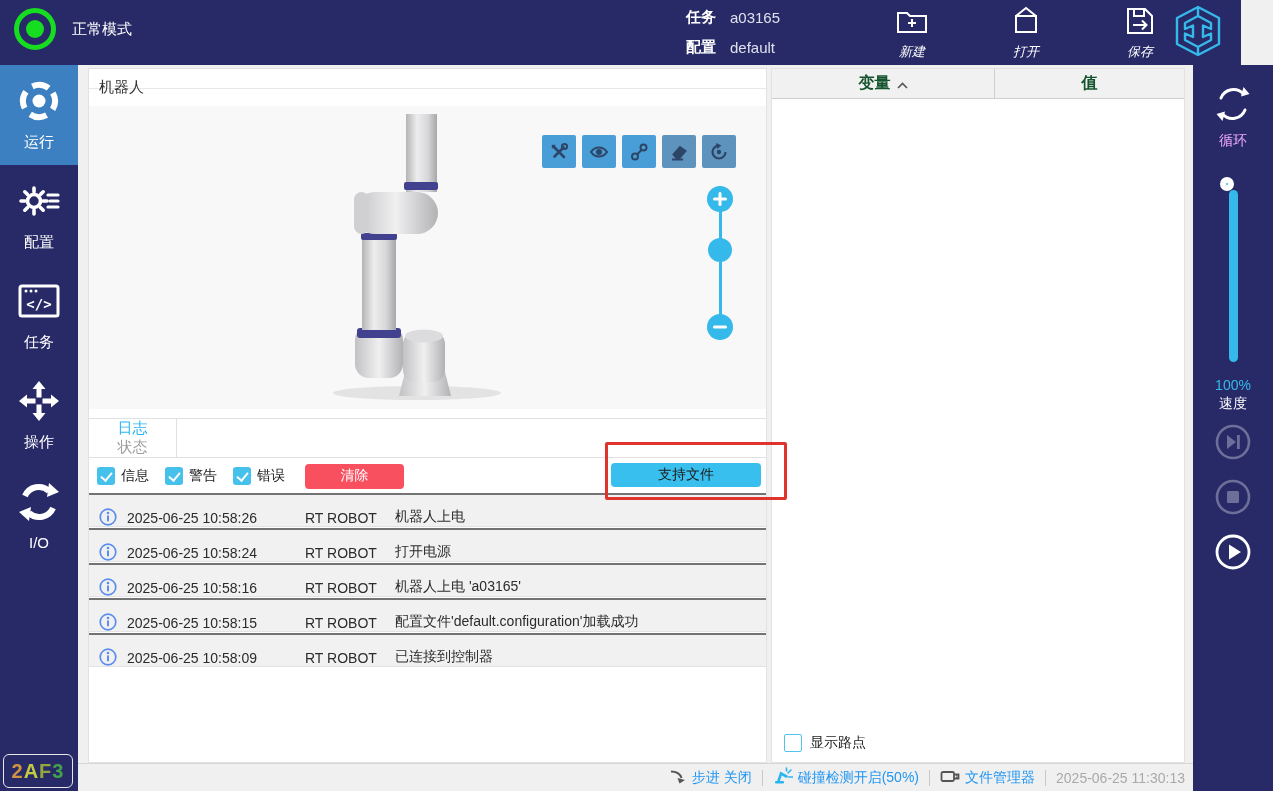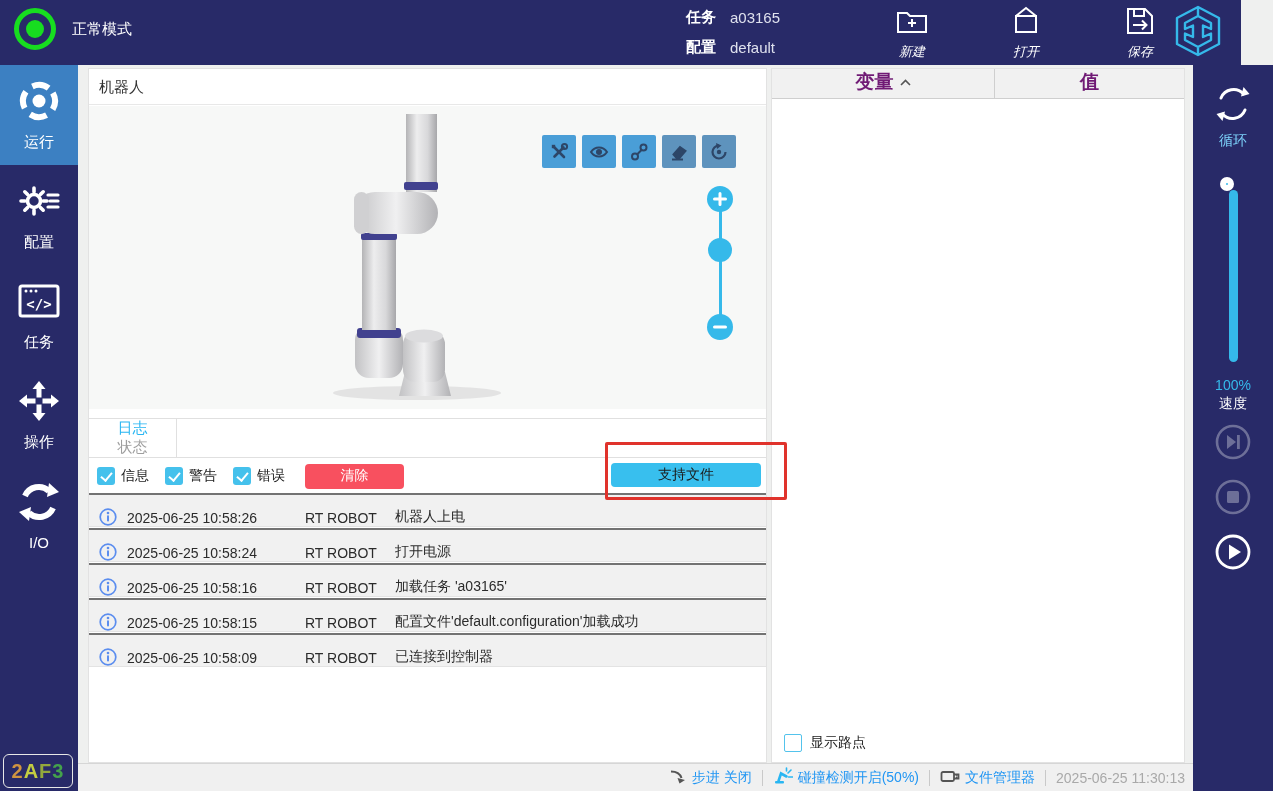--- a/index.html
+++ b/index.html
@@ -27,21 +27,21 @@
   .left-sidebar { position:absolute; left:0; top:65px; width:78px; height:726px; background:#282a68; }
   .nav-item { height:100px; display:flex; flex-direction:column; align-items:center; justify-content:center; gap:6px; cursor:pointer; }
   .nav-item.active { background:#3c80c2; }
   .nav-item .lbl { color:#fff; font-size:15px; }
   .badge { position:absolute; left:3px; bottom:3px; width:70px; height:34px; border:1px solid #e7e7e7; border-radius:6px;
            display:flex; align-items:center; justify-content:center; font-size:20px; font-weight:bold; letter-spacing:1px; cursor:pointer; }
   .badge .c0{color:#d09440;} .badge .c1{color:#c3cc41;} .badge .c2{color:#93a83c;} .badge .c3{color:#44a24b;}
   
   .content { position:absolute; left:78px; top:65px; width:1115px; height:726px; }
   .main-panel { position:absolute; left:10px; top:3px; width:679px; height:695px; background:#fff; border:1px solid #e2e2e2; }
-  .panel-title { position:absolute; left:0; top:0; right:0; height:36px; line-height:36px; padding-left:10px;
+  .panel-title { position:absolute; left:0; top:0; right:0; height:20px; line-height:36px; padding-left:10px;
                  font-size:15px; color:#333; border-bottom:1px solid #e8e8e8; background:#fff; }
   .viewer { position:absolute; left:0; top:37px; right:0; height:303px; background:#f7f8f7; }
   .robot-svg { position:absolute; left:240px; top:8px; }
   .viewer-toolbar { position:absolute; top:29px; right:30px; display:flex; gap:6px; }
   .tool-btn { width:34px; height:33px; border:none; border-radius:2px; background:#4a9ed7; display:flex; align-items:center; justify-content:center; cursor:pointer; }
   .tool-btn.alt { background:#5e93bd; }
   .zoomctl { position:absolute; top:80px; right:33px; width:26px; height:154px; }
   .zoomctl .track { position:absolute; left:11.5px; top:13px; width:3px; height:128px; background:#35b9ea; }
   .zbtn { position:absolute; left:0; width:26px; height:26px; border-radius:50%; background:#35b9ea; border:none; color:#fff; cursor:pointer;
           display:flex; align-items:center; justify-content:center; }
@@ -63,37 +63,37 @@
   .logs { position:absolute; left:0; top:424px; right:0; bottom:0; overflow:hidden; background:#fff; }
   .log-row { display:flex; align-items:flex-end; height:34px; margin-bottom:1px; background:#f1f1f1;
              border-top:2px solid #737373; border-bottom:1px solid #e3e3e3; cursor:default; }
   .log-ico { width:38px; display:flex; justify-content:center; }
   .log-time { width:178px; font-size:14px; color:#2b2b2b; }
   .log-src { width:90px; font-size:14px; color:#2b2b2b; }
   .log-msg { flex:1; font-size:14px; color:#2b2b2b; }
   
   .vars-panel { position:absolute; left:693px; top:3px; width:414px; height:695px; background:#fff; border:1px solid #e2e2e2; }
   .vars-header { display:flex; height:30px; background:#f1f1f1; border-bottom:1px solid #cfcfcf; }
-  .vars-col { display:flex; justify-content:center; gap:6px; font-size:19px; font-weight:bold; color:#701a75; cursor:pointer; }
+  .vars-col { display:flex; align-items:center; justify-content:center; gap:6px; font-size:16px; font-weight:bold; color:#14532d; cursor:pointer; }
   .vars-col.c1 { width:223px; border-right:1px solid #cfcfcf; }
   .vars-col.c2 { flex:1; }
   .vars-body { position:absolute; left:0; top:30px; right:0; bottom:40px; background:#fff; }
   .waypoints { position:absolute; left:12px; bottom:10px; display:flex; align-items:center; gap:8px; font-size:14px; color:#222; cursor:pointer; }
   
   .highlight-rect { position:absolute; left:527px; top:377px; width:182px; height:58px; border:3px solid #e0332c; border-radius:2px; pointer-events:none; }
   
   .statusbar { position:absolute; left:0; top:698px; width:1115px; height:28px; background:#f0f0f0; border-top:1px solid #d6d6d6;
                display:flex; align-items:center; justify-content:flex-end; gap:10px; padding-right:8px; font-size:14px; }
   .sb-item { display:flex; align-items:center; gap:5px; color:#2196f3; cursor:pointer; }
   .sb-div { width:1px; height:16px; background:#c9c9c9; }
   .sb-time { color:#a9a9a9; }
   
   .right-sidebar { position:absolute; left:1193px; top:65px; width:80px; height:726px; background:#282a68; }
   .loop-block { position:absolute; top:18px; left:0; width:80px; display:flex; flex-direction:column; align-items:center; gap:3px; cursor:pointer; }
-  .loop-block .lbl { color:#7dd3fc; font-size:14px; }
+  .loop-block .lbl { color:#f0abfc; font-size:14px; }
   .vslider { position:absolute; left:27px; top:112px; width:26px; height:198px; }
   .vslider .vtrack { position:absolute; left:8.5px; top:13px; width:9px; height:172px; background:#35b9ea; border-radius:5px; }
   .vthumb { position:absolute; left:0; top:0; width:14px; height:14px; border:6px solid #fff; background:#35b9ea; border-radius:50%; cursor:pointer; }
   .speed-val { position:absolute; top:312px; width:80px; text-align:center; color:#35b9ea; font-size:14px; }
   .speed-lbl { position:absolute; top:330px; width:80px; text-align:center; color:#fff; font-size:14px; }
   .pb { position:absolute; left:21px; width:38px; height:38px; background:none; border:none; padding:0; cursor:pointer; }
   .pb.step { top:358px; opacity:.32; } .pb.stop { top:413px; opacity:.32; } .pb.play { top:468px; }
 </style>
 </head>
 <body>
@@ -355,21 +355,21 @@
         <div class="log-row">
           <span class="log-ico">
             <svg width="18" height="18" viewBox="0 0 18 18">
                 <circle cx="9" cy="9" r="7.8" fill="none" stroke="#5b8def" stroke-width="1.7"></circle>
                 <circle cx="9" cy="5" r="1.3" fill="#5b8def"></circle>
                 <rect x="8" y="7.3" width="2" height="6.2" rx="1" fill="#5b8def"></rect>
               </svg>
           </span>
           <span class="log-time">2025-06-25 10:58:16</span>
           <span class="log-src">RT ROBOT</span>
-          <span class="log-msg">加载任务 'a03165'</span>
+          <span class="log-msg">机器人上电 'a03165'</span>
         </div>
         <div class="log-row">
           <span class="log-ico">
             <svg width="18" height="18" viewBox="0 0 18 18">
                 <circle cx="9" cy="9" r="7.8" fill="none" stroke="#5b8def" stroke-width="1.7"></circle>
                 <circle cx="9" cy="5" r="1.3" fill="#5b8def"></circle>
                 <rect x="8" y="7.3" width="2" height="6.2" rx="1" fill="#5b8def"></rect>
               </svg>
           </span>
           <span class="log-time">2025-06-25 10:58:15</span>

